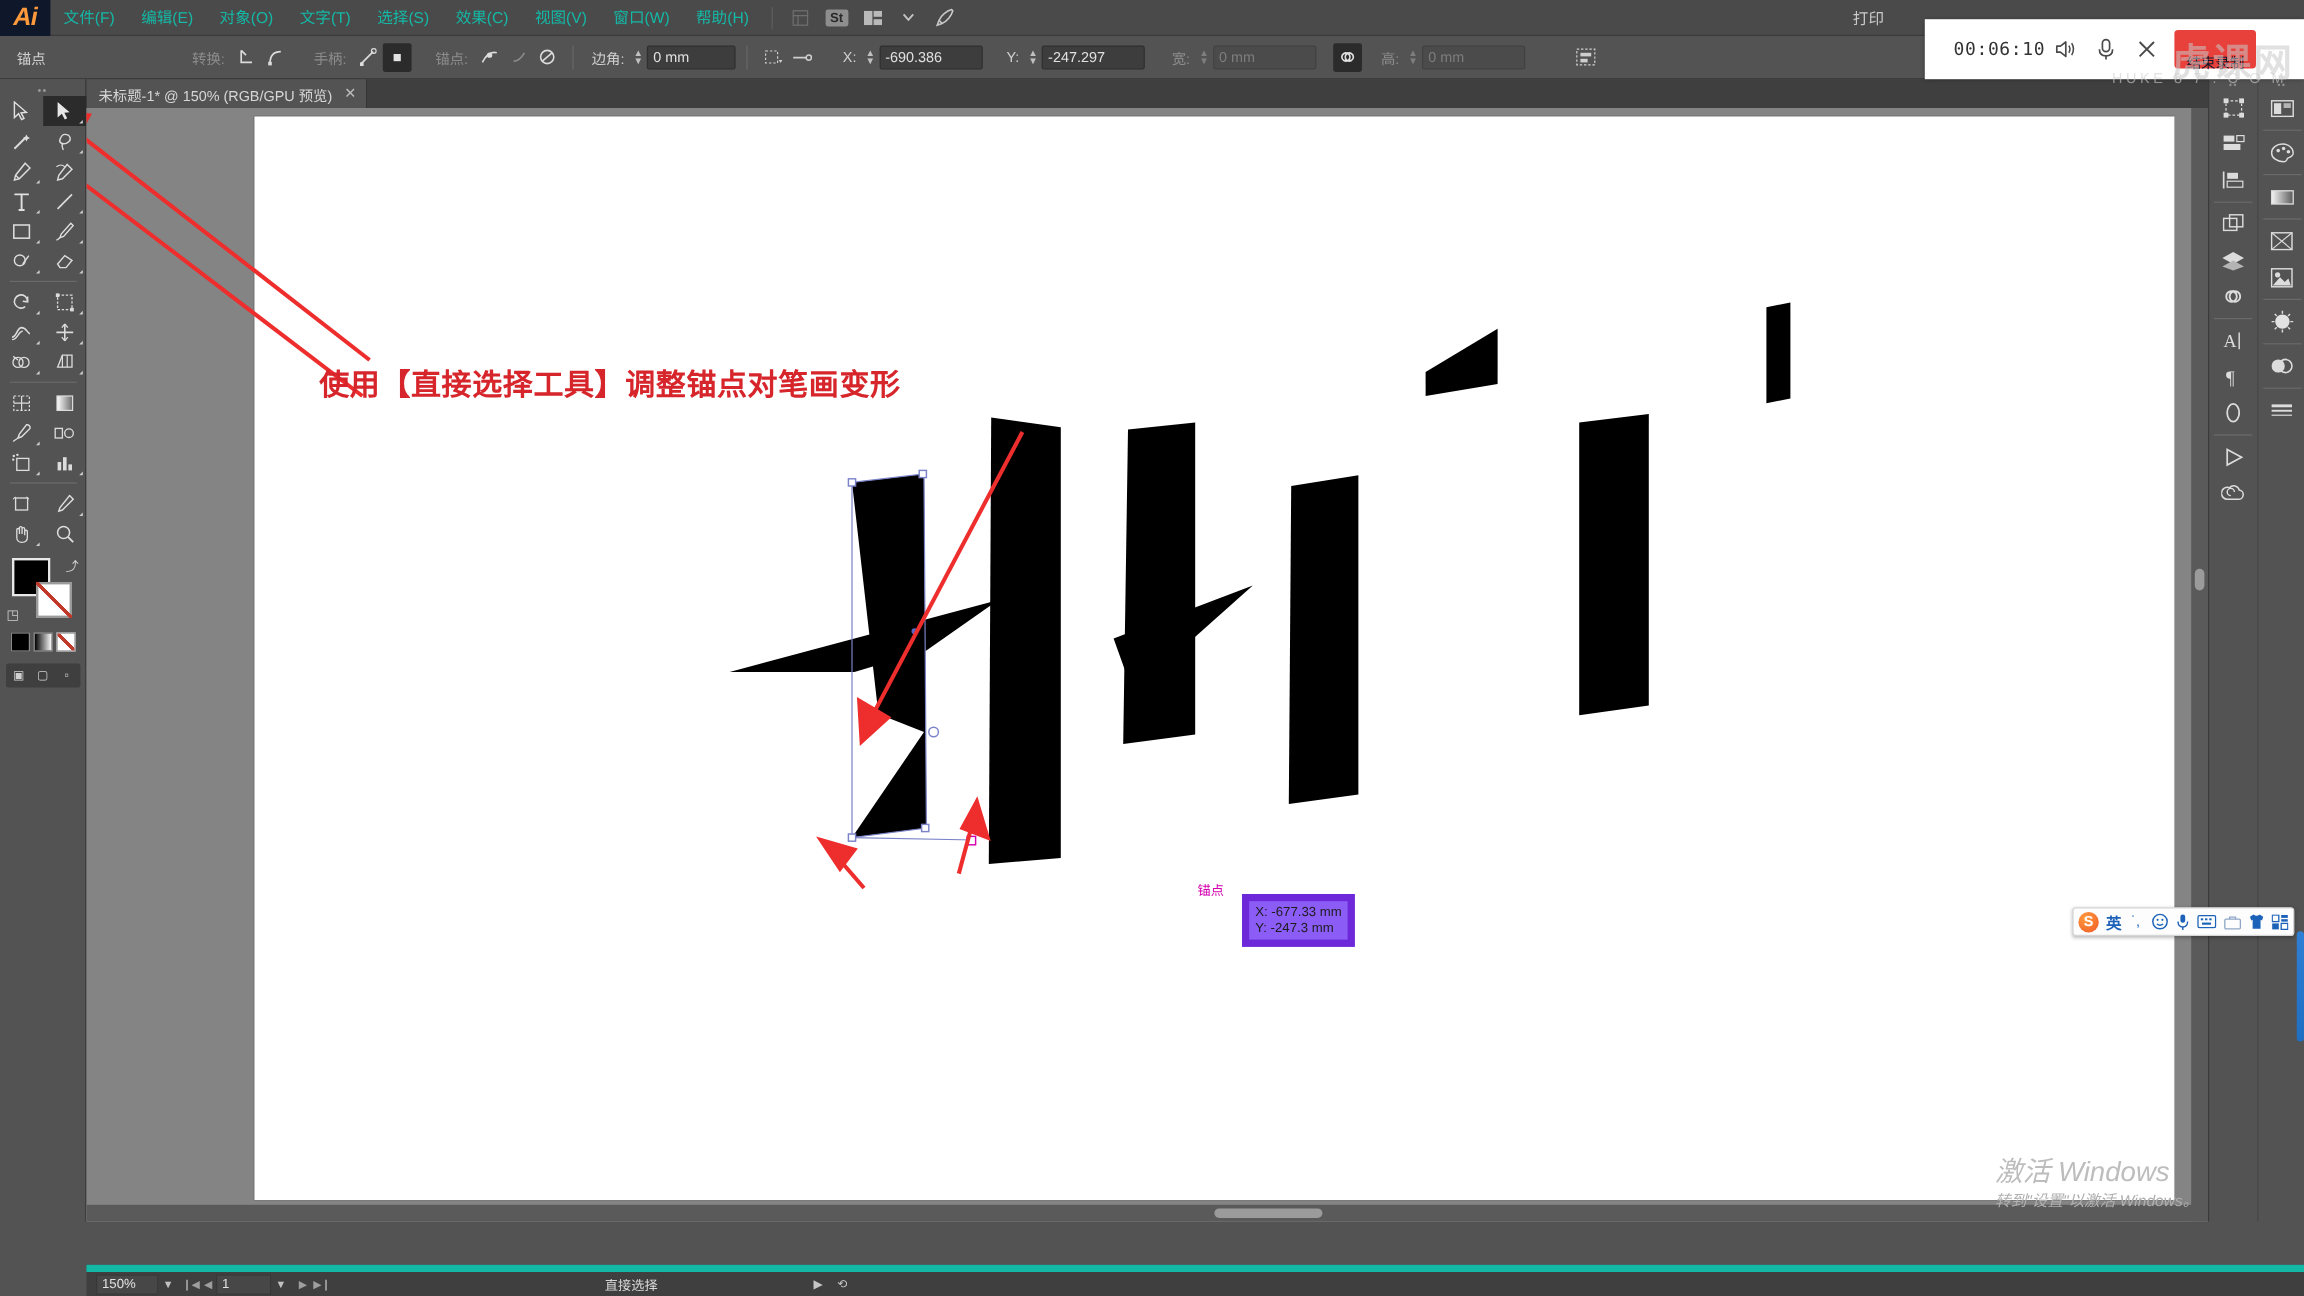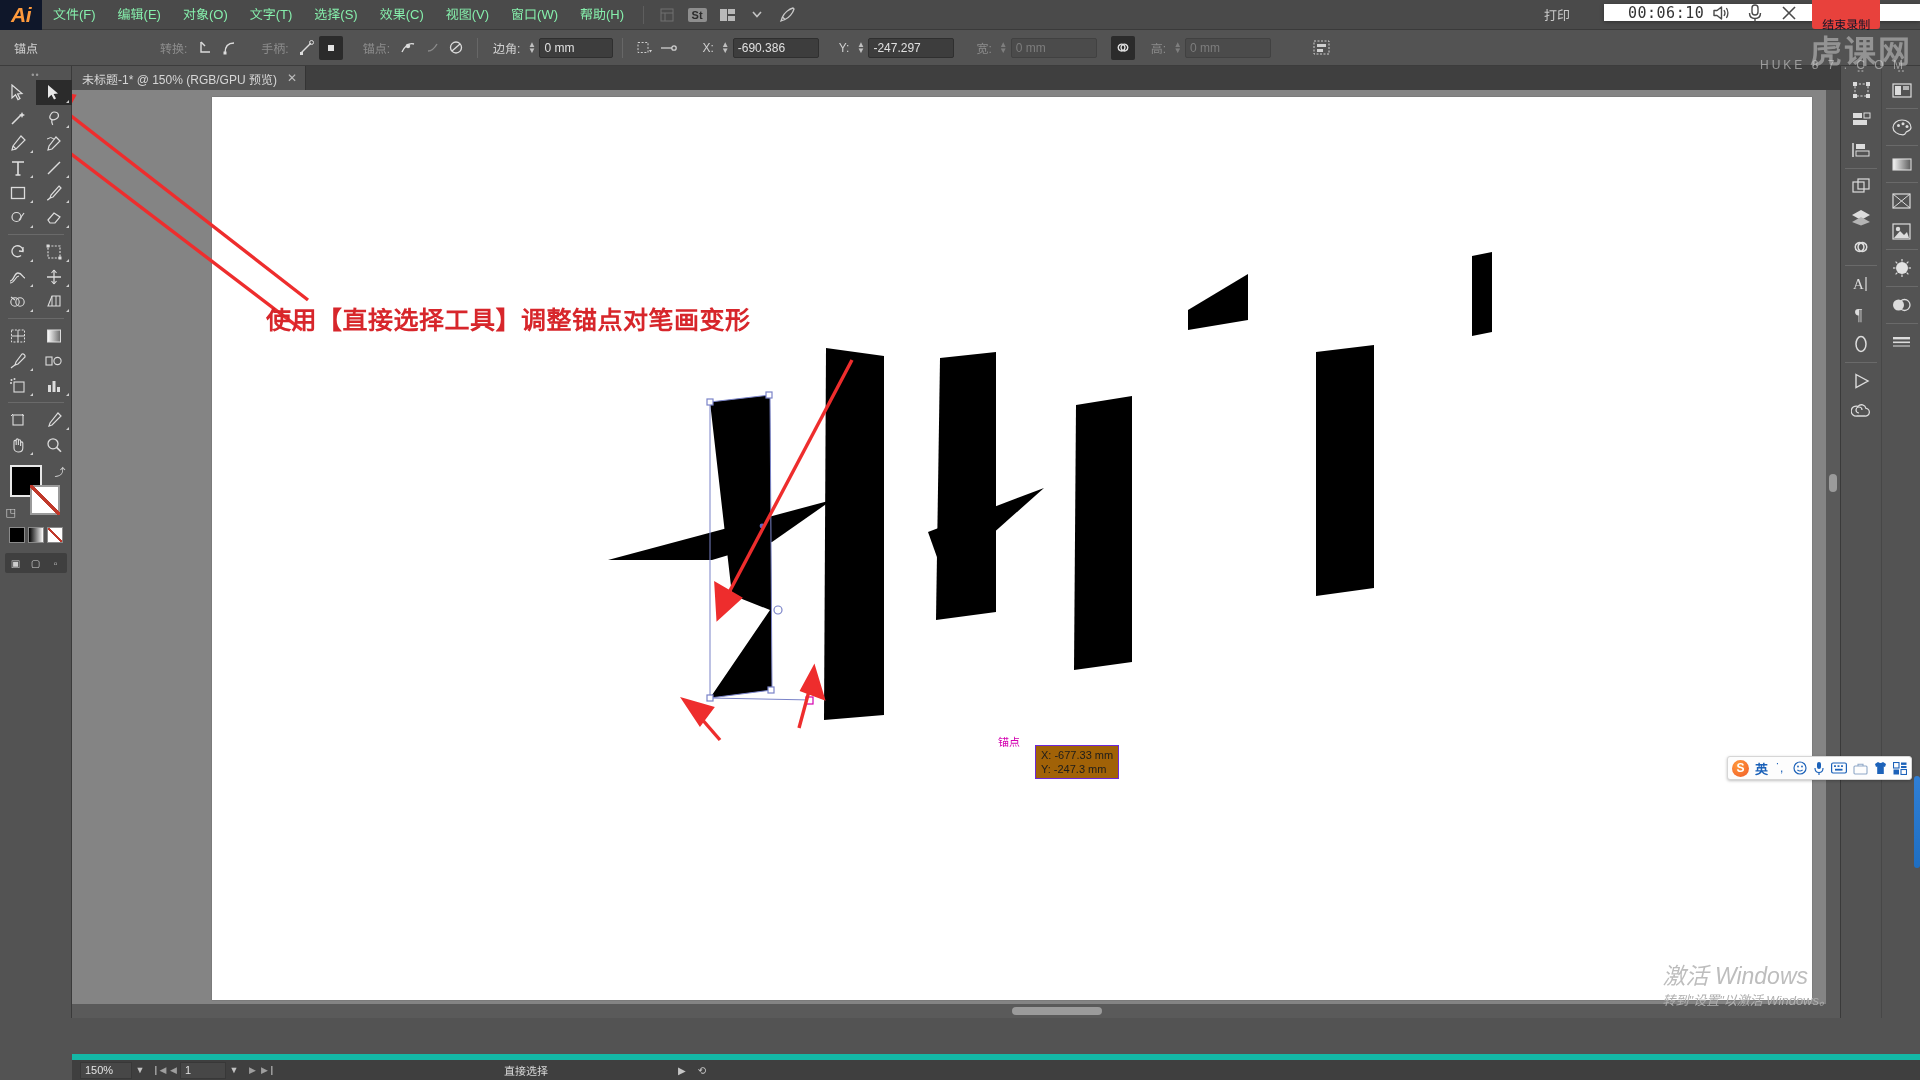--- a/index.html
+++ b/index.html
@@ -17,39 +17,39 @@
     position:absolute; left:0; top:0; width:1920px; height:30px;
     background:#4a4a4a; display:flex; align-items:center;
     border-bottom:1px solid #3a3a3a;
   }
   .ai-logo{
     width:42px; height:48px; display:flex; align-items:center; justify-content:center;
     color:#ff9a3c; font-weight:bold; font-size:21px; font-style:italic;
     letter-spacing:-.5px; background:#0f172a;
   }
   .menu-item{
-    padding:0 11px; height:30px; line-height:30px; font-size:13px; color:#86efac;
+    padding:0 11px; height:30px; line-height:30px; font-size:13px; color:#14b8a6;
     white-space:nowrap; cursor:default;
   }
   .menu-sep{ width:1px; height:18px; background:#5e5e5e; margin:0 8px; }
   .mb-icon{
     width:26px;height:22px;display:flex;align-items:center;justify-content:center;
     margin:0 2px; color:#b9b9b9;
   }
   .mb-icon.dim{ opacity:.45; }
   .st-badge{
     background:#8e8e8e;color:#2b2b2b;font-size:11px;font-weight:bold;
     border-radius:2px;padding:1px 4px;
   }
   .menubar .spacer{ flex:1; }
   .print-label{ font-size:13px;color:#cacaca;padding:0 10px; }
 
   
   .recorder{
-    position:absolute; right:0; top:4px; height:17px; width:316px;
+    position:absolute; right:0; top:16px; height:50px; width:316px;
     background:#ffffff; display:flex; align-items:center; z-index:60;
     box-shadow:0 1px 4px rgba(0,0,0,.35);
   }
   .rec-time{ color:#333; font-size:15px; margin-left:24px; letter-spacing:.5px;
              font-family:"DejaVu Sans Mono","Liberation Mono",monospace;}
   .rec-btn{ width:34px;height:34px;display:flex;align-items:center;justify-content:center;
             color:#4a4a4a; }
   .rec-stop{
     background:#e8413c;color:#0f172a;font-size:12px;height:24px;line-height:24px;
     padding:16px 10px;border-radius:3px;margin-left:6px;margin-right:8px;white-space:nowrap;
@@ -176,21 +176,21 @@
 
   
   .ann-text{
     position:absolute; left:266px; top:305px; z-index:25;
     color:#d7262b; font-size:25px; line-height:31px; font-weight:600;
     font-family:"DejaVu Serif","Liberation Serif",serif;
     white-space:nowrap; letter-spacing:.5px;
   }
   .coord-tip{
     position:absolute; left:1035px; top:741px; z-index:30;
-    background:#a16207; border:1px solid #6d28d9; color:#1c1c1c;
+    background:#8b5cf6; border:6px solid #6d28d9; color:#1c1c1c;
     font-size:11px; line-height:14px; padding:2px 5px; white-space:nowrap;
   }
   .anchor-tag{
     position:absolute; left:998px; top:730px; z-index:30;
     color:#d400b0; font-size:11px; white-space:nowrap;
     text-shadow:0 0 2px rgba(255,255,255,.9);
   }
 
   
   .right-dock{

